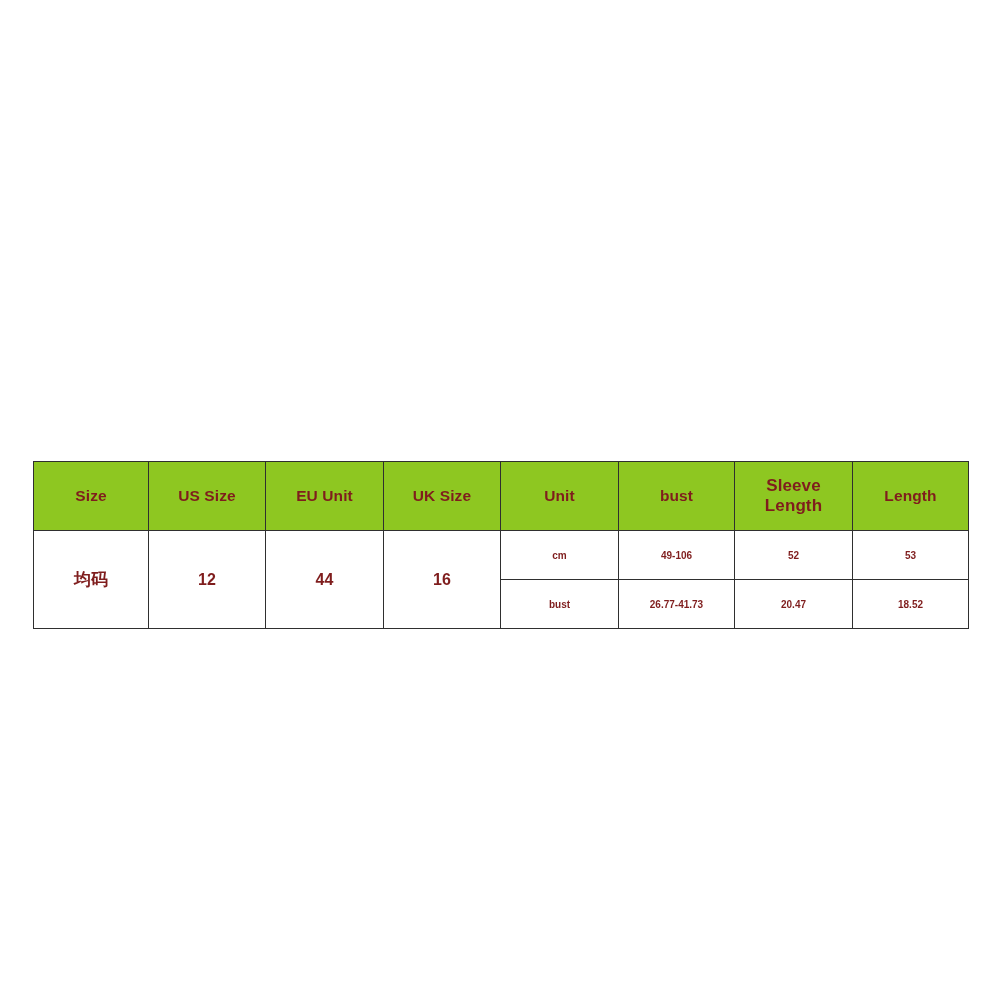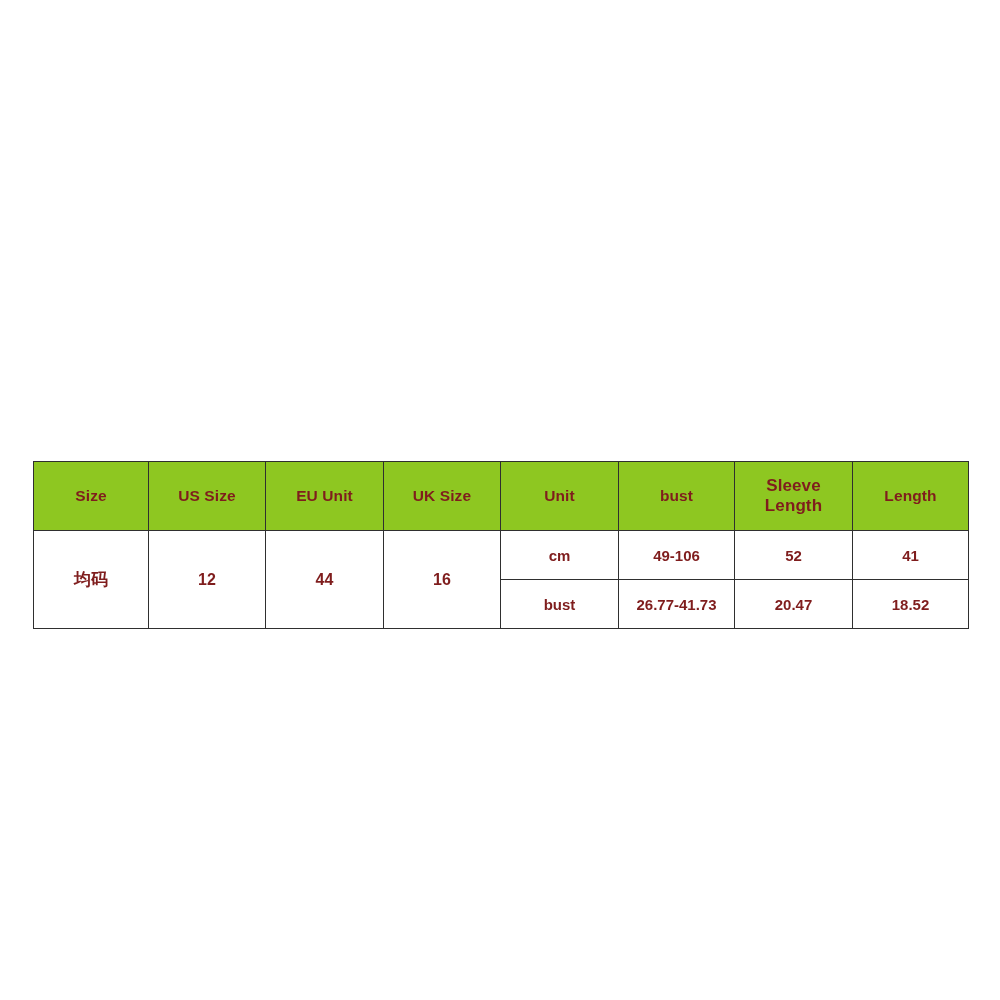--- a/index.html
+++ b/index.html
@@ -58,21 +58,21 @@
     margin-top: 16px;
   }
 
   table.size-chart td.merged-cell.cjk {
     font-size: 17px;
     font-family: "DejaVu Sans", "Liberation Sans", sans-serif;
   }
 
   table.size-chart td.unit-cell,
   table.size-chart td.val-cell {
-    font-size: 15px;
+    font-size: 10px;
     height: 40px;
   }
 
   
   col.c-size      { width: 115px; }
   col.c-us        { width: 117px; }
   col.c-eu        { width: 118px; }
   col.c-uk        { width: 117px; }
   col.c-unit      { width: 118px; }
   col.c-bust      { width: 116px; }
@@ -108,21 +108,21 @@
     </thead>
     <tbody>
       <tr>
         <td class="merged-cell cjk" rowspan="2">均码</td>
         <td class="merged-cell" rowspan="2">12</td>
         <td class="merged-cell" rowspan="2">44</td>
         <td class="merged-cell" rowspan="2">16</td>
         <td class="unit-cell">cm</td>
         <td class="val-cell">49-106</td>
         <td class="val-cell">52</td>
-        <td class="val-cell">41</td>
+        <td class="val-cell">53</td>
       </tr>
       <tr>
         <td class="unit-cell">bust</td>
         <td class="val-cell">26.77-41.73</td>
         <td class="val-cell">20.47</td>
         <td class="val-cell">18.52</td>
       </tr>
     </tbody>
   </table>
 </div>

